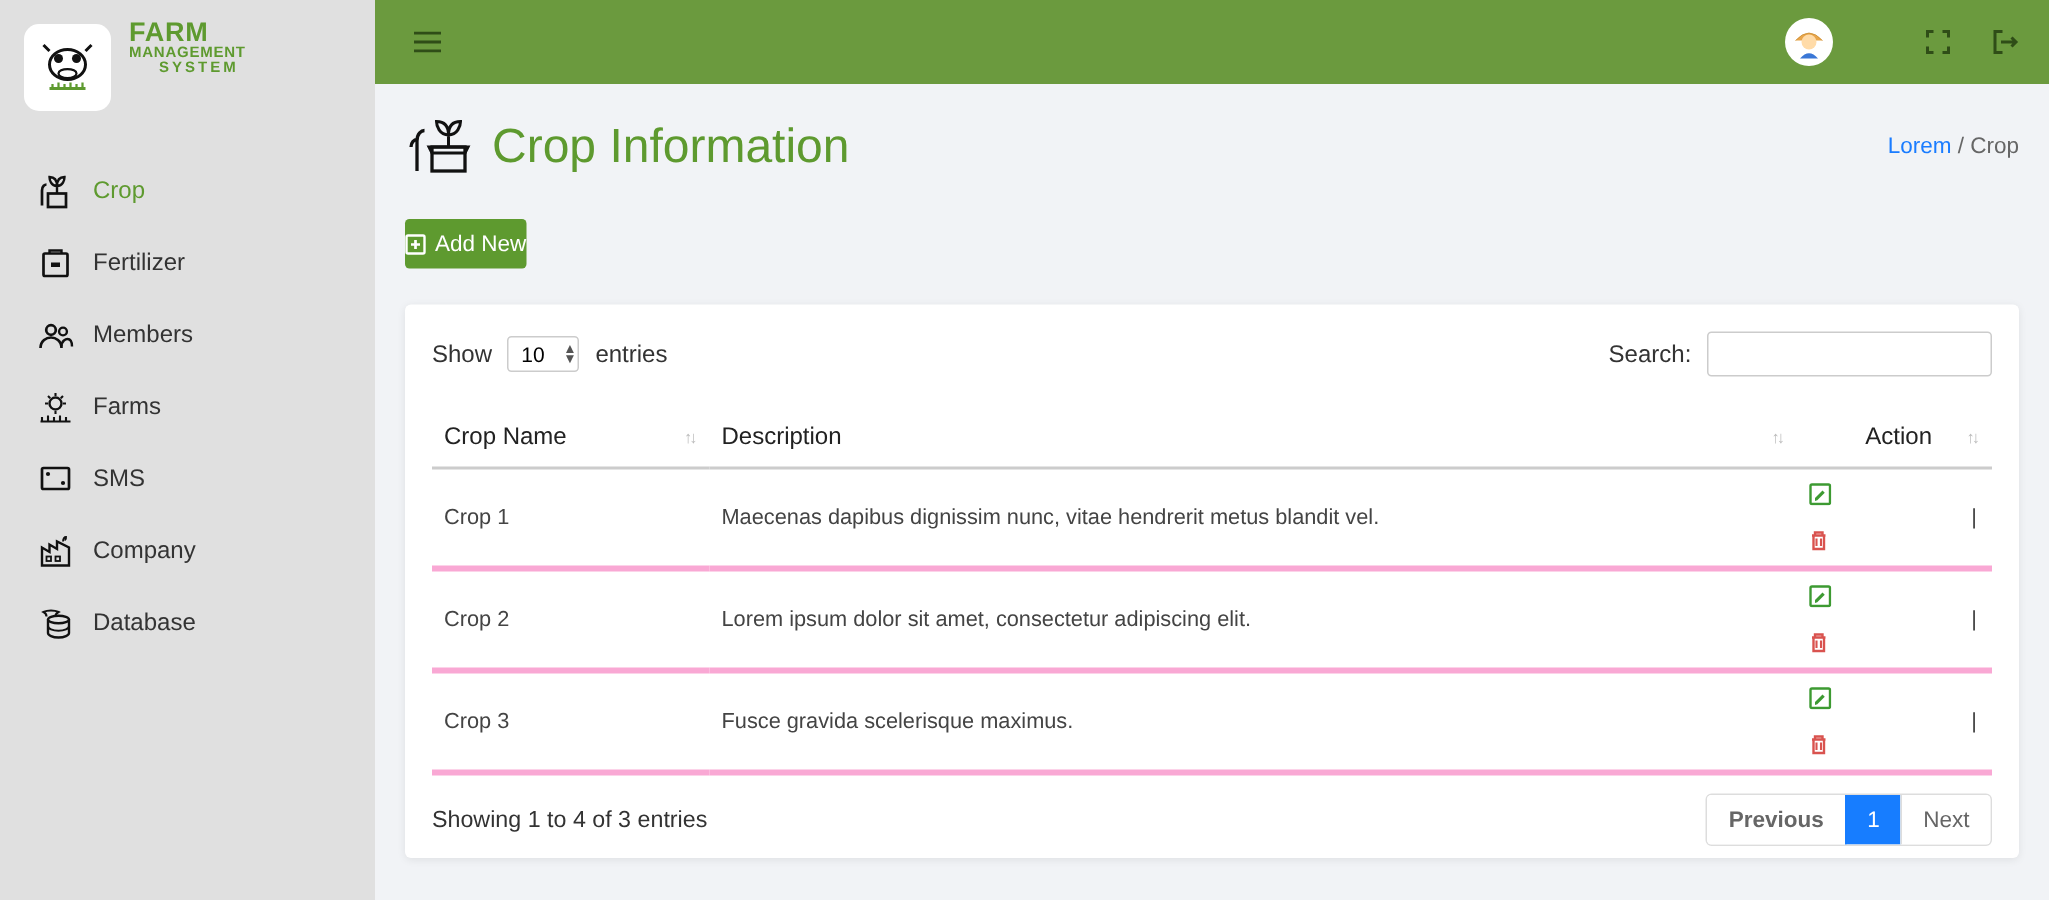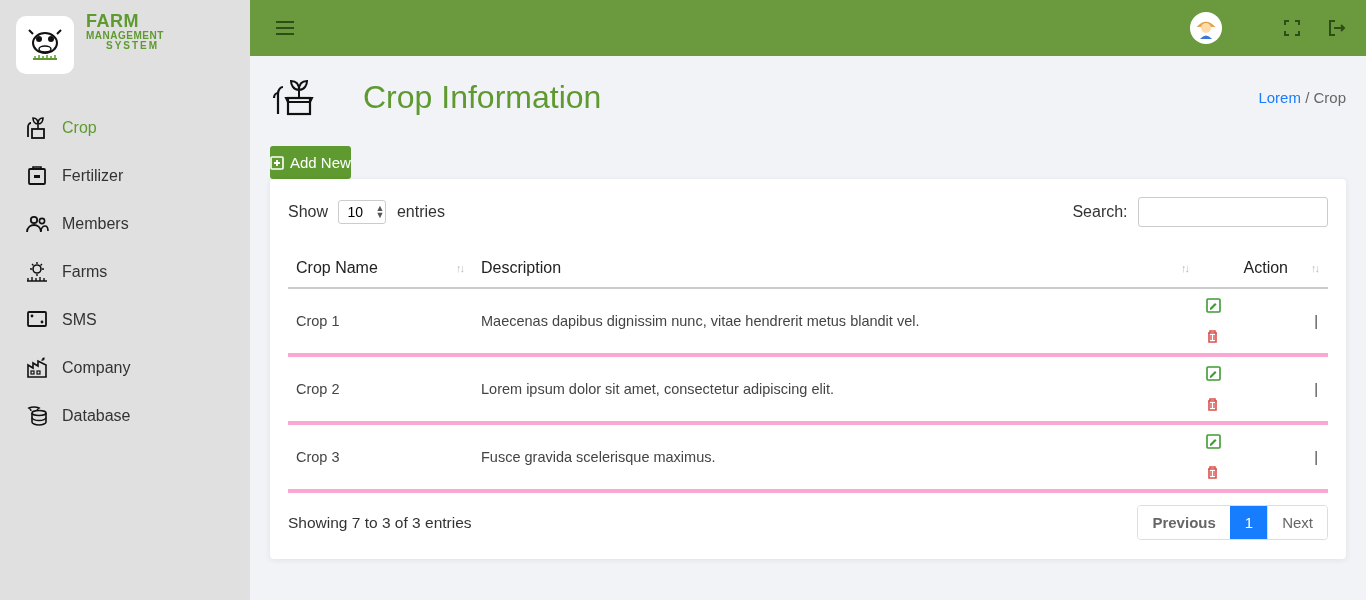--- a/index.html
+++ b/index.html
@@ -73,41 +73,42 @@
     left: 250px; top: 56px; right: 0; bottom: 0;
     padding: 20px 20px 0 20px;
   }
   .page-head {
     display: flex; align-items: center; justify-content: space-between;
     margin-bottom: 28px;
   }
   .page-title {
     display: flex; align-items: center;
     color: #5e9a2f;
-    font-size: 32px; font-weight: 500; gap: 35px;
+    font-size: 32px; font-weight: 500;
   }
   .page-title .tico { color: #111; margin-right: 12px; }
   .crumb { font-size: 15px; color: #666; }
   .crumb a { color: #1a7cff; text-decoration: none; }
   .btn-add {
     background: #5e9a2f;
     color: #fff;
     border: none;
     padding: 8px 0;
     font-size: 15px;
     border-radius: 3px;
     display: flex; align-items: center;
     cursor: pointer;
   }
   .btn-add .plus { margin-right: 6px; }
   .card {
     background: #fff;
+    margin-top: 24px;
     border-radius: 4px;
     box-shadow: 0 1px 6px rgba(0,0,0,0.08);
-    padding: 18px 18px 19px 18px;
+    padding: 18px 18px 8px 18px;
   }
   .table-controls {
     display: flex; align-items: center; justify-content: space-between;
     margin-bottom: 22px;
     font-size: 16px;
   }
   .entries-select {
     border: 1px solid #ccc; border-radius: 3px;
     padding: 3px 22px 3px 8px;
     font-size: 14px; margin: 0 6px;
@@ -415,21 +416,21 @@
             <span class="ico-del"><svg width="13" height="15" viewBox="0 0 13 15">
                   <path d="M2 4 H11 M4 4 V2 H9 V4 M3 4 V13 H10 V4" fill="none" stroke="#d9534f" stroke-width="1.6"></path>
                   <path d="M5 6 V11 M8 6 V11" stroke="#d9534f" stroke-width="1.4"></path>
                 </svg></span>
           </td>
         </tr>
       </tbody>
     </table>
 
     <div class="table-footer">
-      <div>Showing 7 to 3 of 3 entries</div>
+      <div>Showing 1 to 4 of 3 entries</div>
       <div class="pagination">
         <span class="pg">Previous</span>
         <span class="pg active">1</span>
         <span class="pg">Next</span>
       </div>
     </div>
   </div>
 </div>
 
 </body></html>

